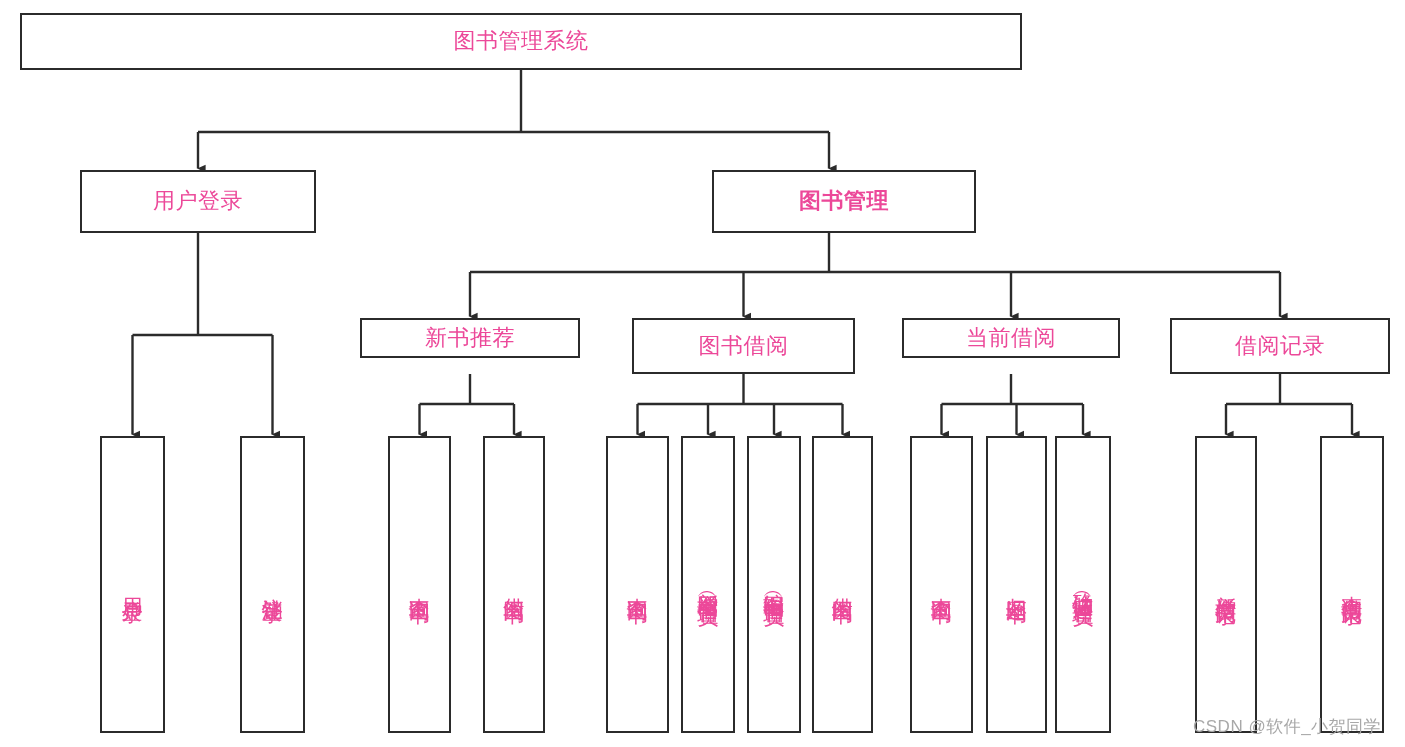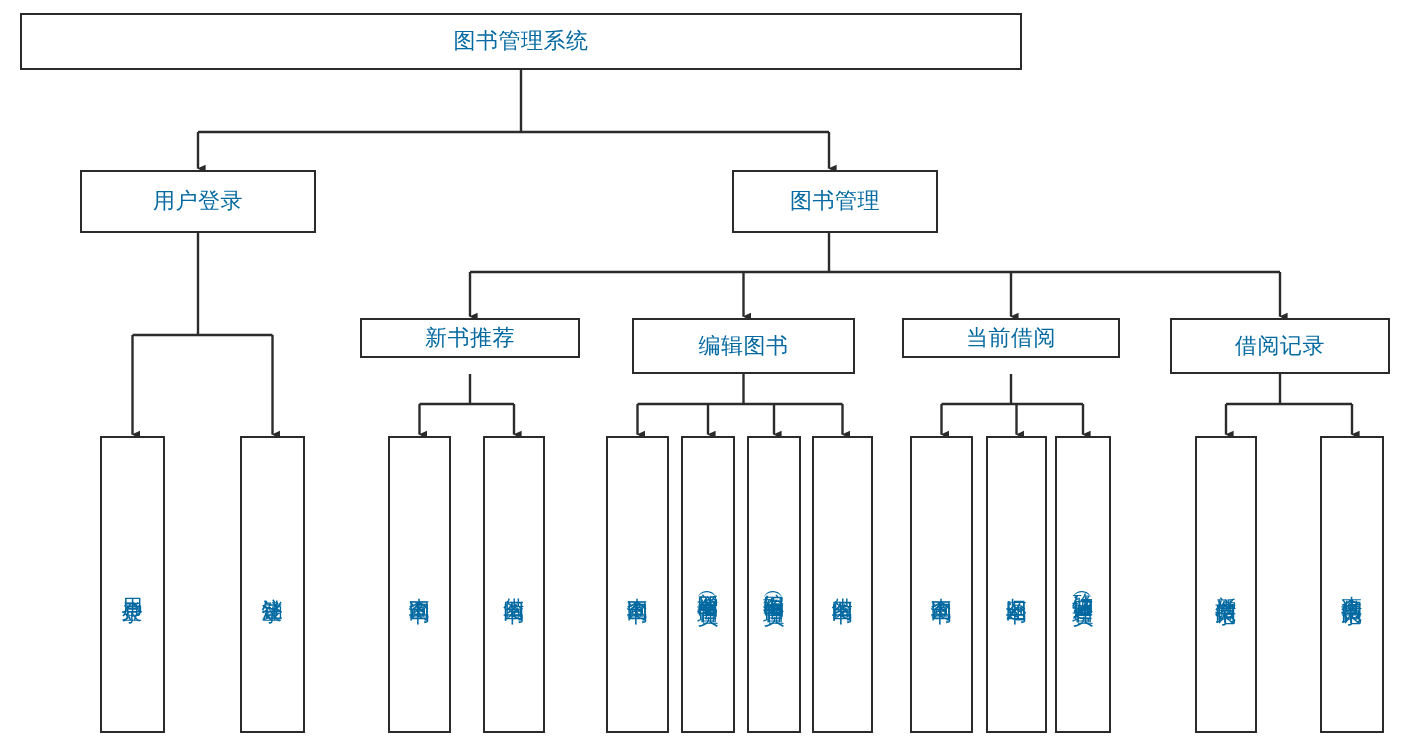--- a/index.html
+++ b/index.html
@@ -26,21 +26,21 @@
     pointer-events: none;
   }
   .node {
     position: absolute;
     box-sizing: border-box;
     background: #ffffff;
     border: 2.4px solid #2b2b2b;
     display: flex;
     align-items: center;
     justify-content: center;
-    color: #0369a1;
+    color: #ec4899;
   }
   .node .label {
     display: block;
     text-align: center;
     line-height: 1.12;
     white-space: nowrap;
   }
   .node.h .label {
     font-size: 22px;
     letter-spacing: 0.5px;
@@ -119,28 +119,28 @@
       </g>
   </svg>
 
   <div id="node-layer">
       <div class="node h root" style="left: 20px; top: 13px; width: 1002px; height: 57px;">
         <span class="label">图书管理系统</span>
       </div>
       <div class="node h" style="left: 80px; top: 170px; width: 236px; height: 63px;">
         <span class="label">用户登录</span>
       </div>
-      <div class="node h" style="left: 732px; top: 170px; width: 206px; height: 63px;">
+      <div class="node h" style="left: 712px; top: 170px; width: 264px; height: 63px; font-weight: bold;">
         <span class="label">图书管理</span>
       </div>
       <div class="node h" style="left: 360px; top: 318px; width: 220px; height: 40px;">
         <span class="label">新书推荐</span>
       </div>
       <div class="node h" style="left: 632px; top: 318px; width: 223px; height: 56px;">
-        <span class="label">编辑图书</span>
+        <span class="label">图书借阅</span>
       </div>
       <div class="node h" style="left: 902px; top: 318px; width: 218px; height: 40px;">
         <span class="label">当前借阅</span>
       </div>
       <div class="node h" style="left: 1170px; top: 318px; width: 220px; height: 56px;">
         <span class="label">借阅记录</span>
       </div>
       <div class="node v" style="left: 100px; top: 436px; width: 65px; height: 297px;">
         <span class="label">用户登录</span>
       </div>
@@ -175,14 +175,15 @@
         <span class="label">确认归还（管理员）</span>
       </div>
       <div class="node v" style="left: 1195px; top: 436px; width: 62px; height: 297px;">
         <span class="label">新增借阅记录</span>
       </div>
       <div class="node v" style="left: 1320px; top: 436px; width: 64px; height: 297px;">
         <span class="label">查询借阅记录</span>
       </div>
     </div>
 
+  <div class="watermark" style="left: 1193px; top: 715px;">CSDN @软件_小贺同学</div>
 
 </div>
 
 </body></html>

